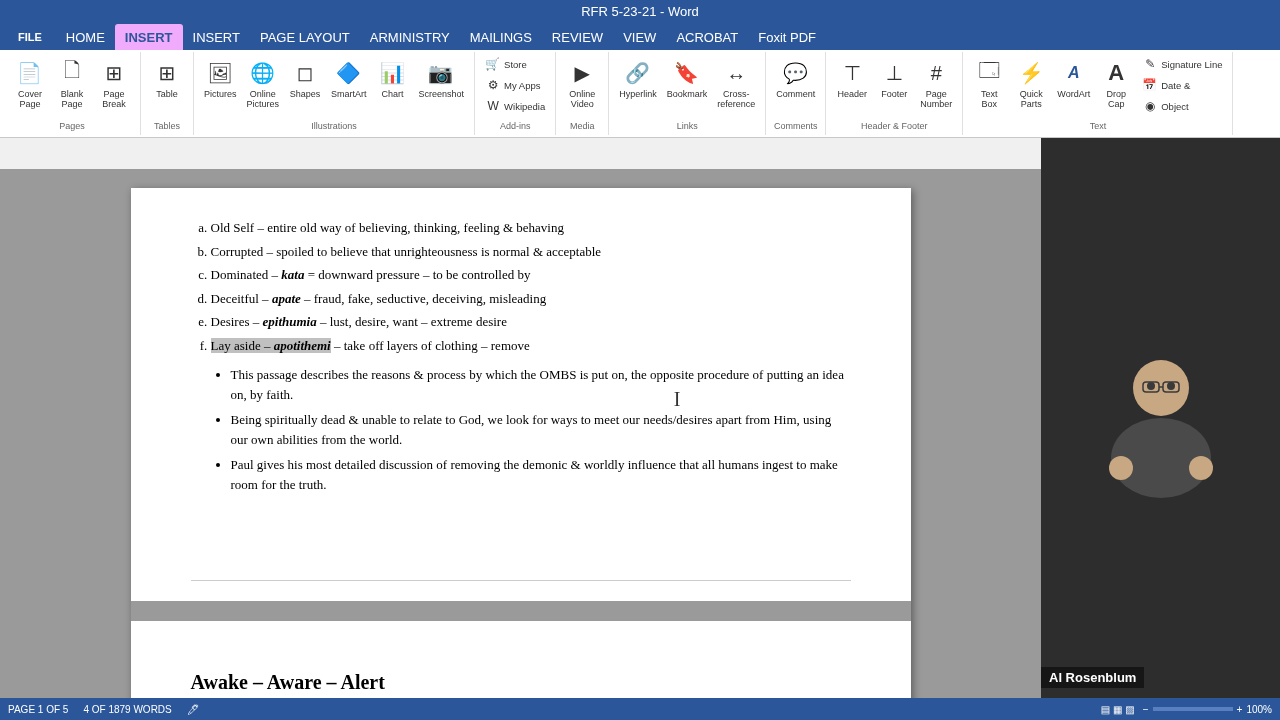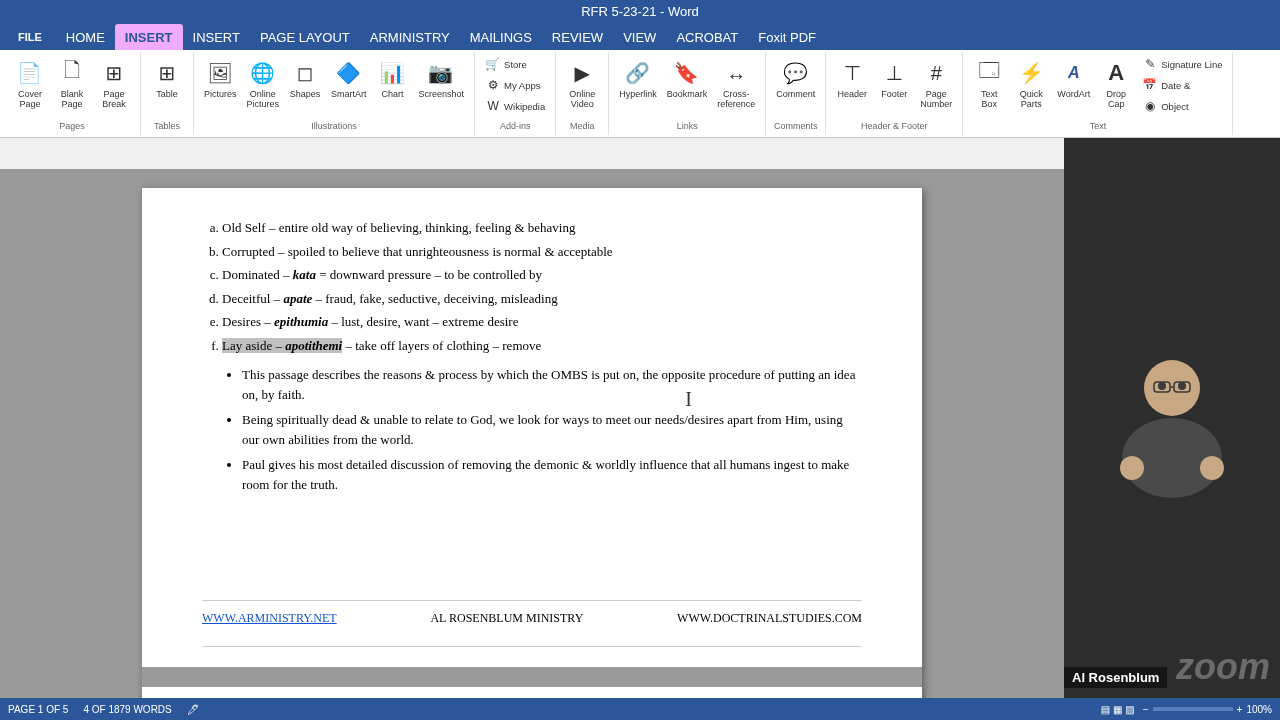--- a/index.html
+++ b/index.html
@@ -205,21 +205,21 @@
     }
 
     .page-divider {
       border: none;
       border-top: 1px solid #ccc;
       margin: 20px 0;
     }
 
     
     #video-panel {
-      width: 216px;
+      width: 239px;
       background: #1a1a2e;
       display: flex;
       flex-direction: column;
       align-items: center;
       justify-content: center;
       position: relative;
     }
 
     #video-content {
       width: 100%;
@@ -547,27 +547,20 @@
         </li>
         <li>
           <span>Being spiritually dead &amp; unable to relate to God, we look for ways to meet our needs/desires apart from Him, using our own abilities from the world.</span>
         </li>
         <li>
           <span>Paul gives his most detailed discussion of removing the demonic &amp; worldly influence that all humans ingest to make room for the truth.</span>
         </li>
       </ul>
 
       <div style="height: 60px;"></div>
-      <div class="page-footer">
-        <span class="footer-link">WWW.ARMINISTRY.NET</span>
-        <div class="page-footer-center">
-          <span>AL ROSENBLUM MINISTRY</span>
-        </div>
-        <span>WWW.DOCTRINALSTUDIES.COM</span>
-      </div>
 
       <hr class="page-divider">
       <div style="background: #9a9a9a; height: 20px; margin: 0 -60px;"></div>
       <div style="background: white; padding: 20px 0 0 0;">
         <h2 class="next-page-heading">Awake – Aware – Alert</h2>
       </div>
 
     </div>
   </div>
 
@@ -588,21 +581,20 @@
           <rect x="92" y="34" width="16" height="10" rx="3" fill="none" stroke="#3a3a3a" stroke-width="1.5"></rect>
           <line x1="88" y1="39" x2="92" y2="39" stroke="#3a3a3a" stroke-width="1.5"></line>
 
           <circle cx="50" cy="120" r="12" fill="#c8a882"></circle>
           <circle cx="130" cy="120" r="12" fill="#c8a882"></circle>
         </svg>
       </div>
       <div id="name-label">Al Rosenblum</div>
     </div>
 
-    <div id="zoom-logo">zoom</div>
   </div>
 
 </div>
 
 <div id="statusbar">
   <span>PAGE 1 OF 5</span>
   <span>4 OF 1879 WORDS</span>
   <span>🖊</span>
   <div class="status-right">
     <span>▤ ▦ ▨</span>

